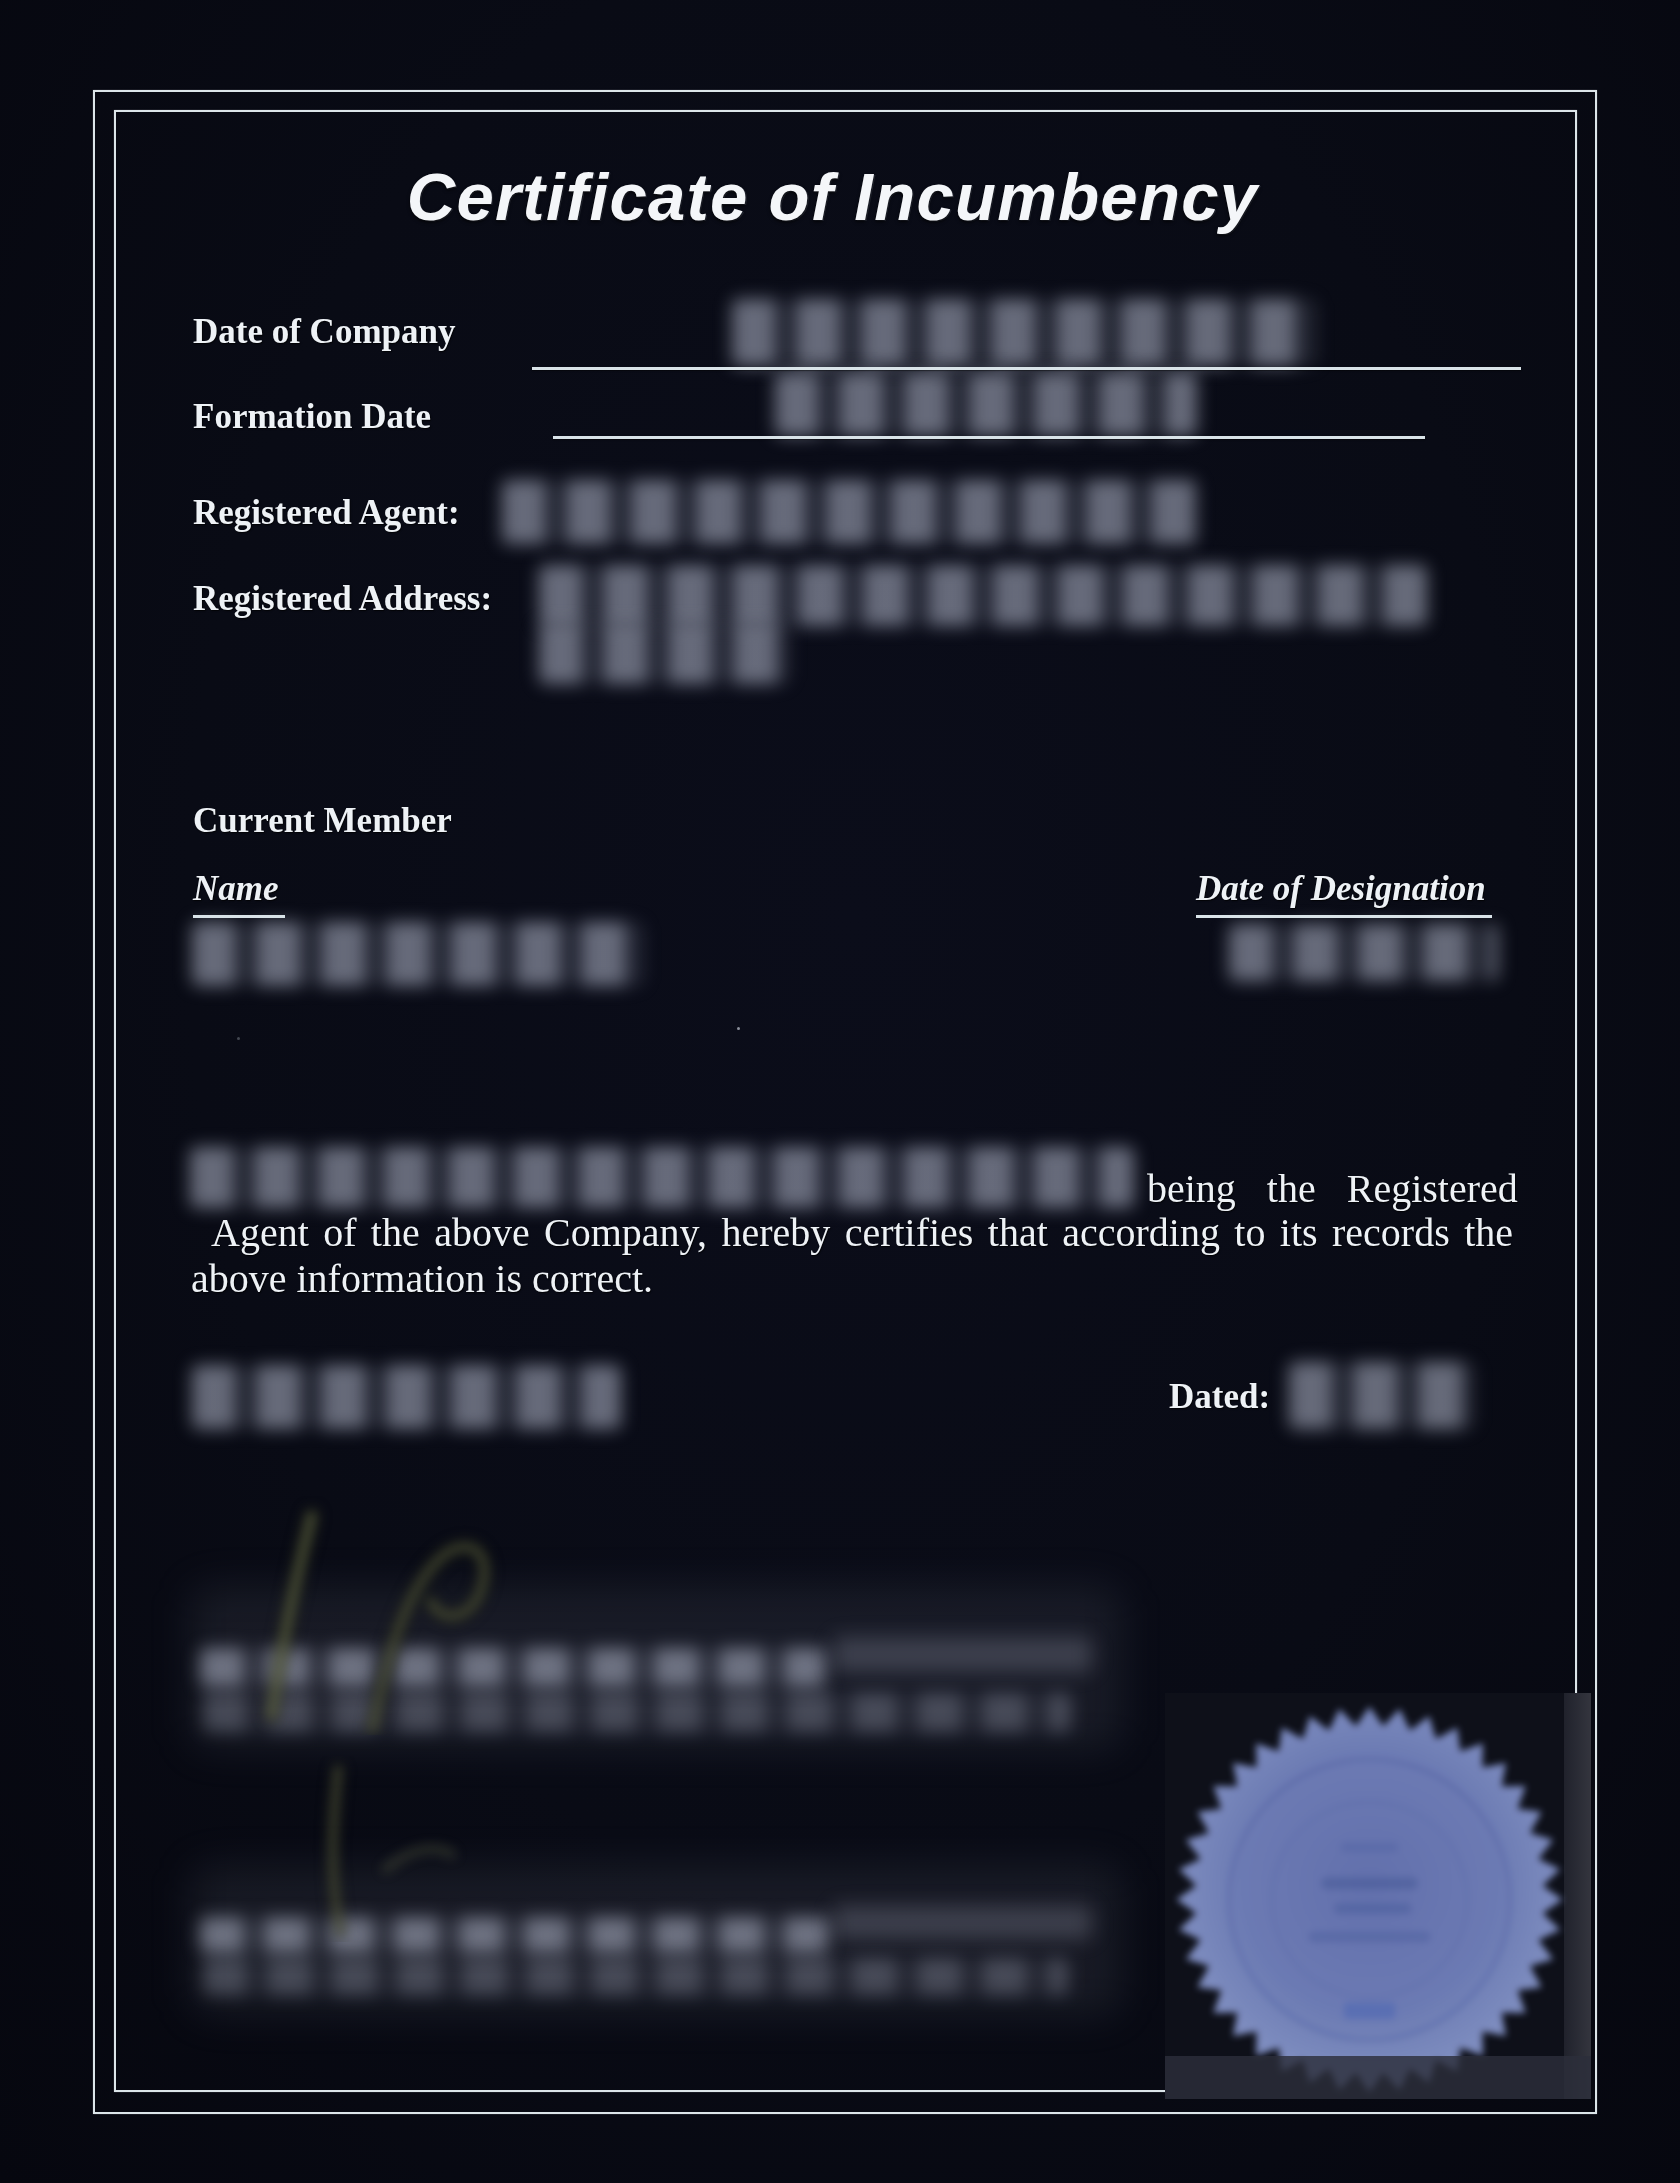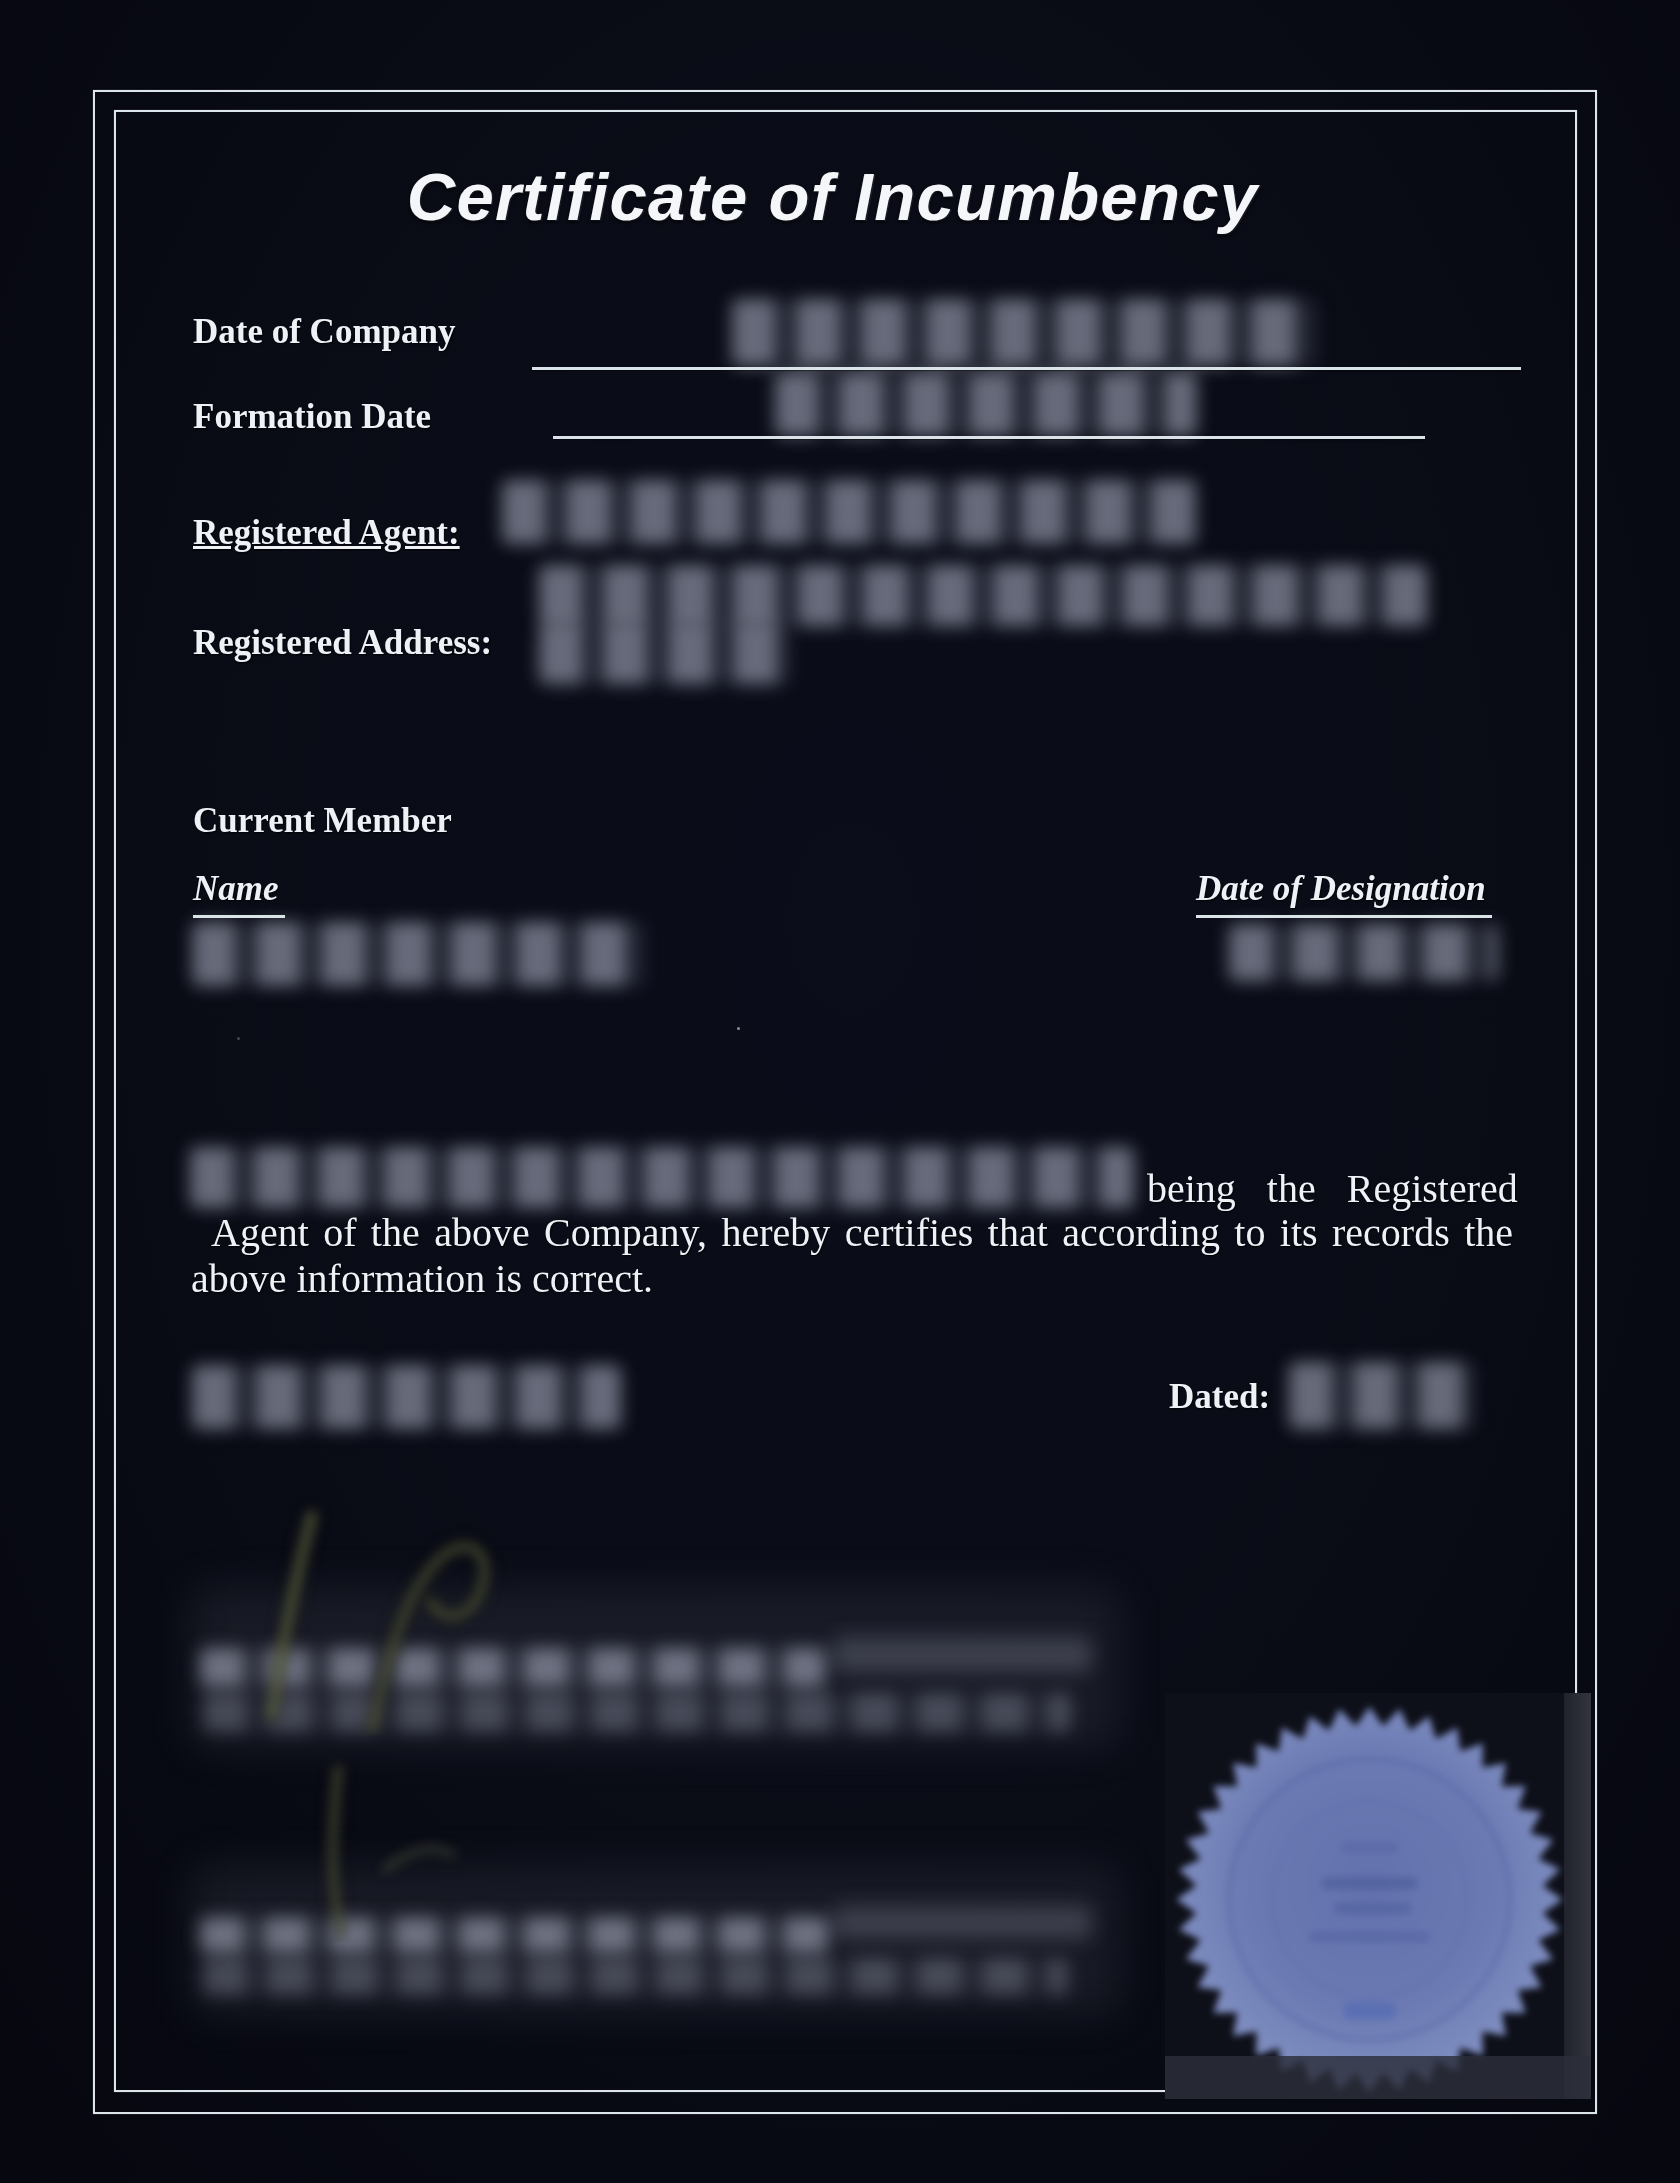--- a/index.html
+++ b/index.html
@@ -58,24 +58,24 @@
   <div class="title">Certificate of Incumbency</div>
 
   <div class="lbl" style="left:193px;top:310px;">Date of Company</div>
   <div class="smudge" style="left:732px;top:299px;width:585px;height:67px;"></div>
   <div class="rule" style="left:532px;top:367px;width:989px;"></div>
 
   <div class="lbl" style="left:193px;top:395px;">Formation Date</div>
   <div class="smudge" style="left:775px;top:372px;width:422px;height:64px;"></div>
   <div class="rule" style="left:553px;top:436px;width:872px;"></div>
 
-  <div class="lbl" style="left:193px;top:511px;text-decoration:underline;">Registered Agent:</div>
+  <div class="lbl" style="left:193px;top:491px;">Registered Agent:</div>
   <div class="smudge" style="left:502px;top:480px;width:695px;height:64px;"></div>
 
-  <div class="lbl" style="left:193px;top:577px;margin-top:44px;">Registered Address:</div>
+  <div class="lbl" style="left:193px;top:577px;">Registered Address:</div>
   <div class="smudge" style="left:539px;top:565px;width:888px;height:61px;"></div>
   <div class="smudge" style="left:539px;top:624px;width:251px;height:60px;"></div>
 
   <div class="lbl" style="left:193px;top:799px;">Current Member</div>
 
   <div class="lbl colhead" style="left:193px;top:867px;">Name</div>
   <div class="lbl colhead" style="left:1196px;top:867px;">Date of Designation</div>
 
   <div class="smudge" style="left:192px;top:922px;width:452px;height:64px;"></div>
   <div class="smudge" style="left:1229px;top:924px;width:269px;height:57px;"></div>

